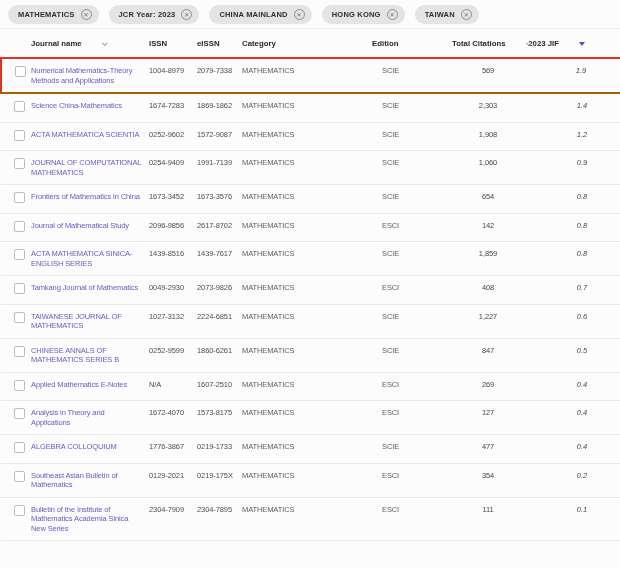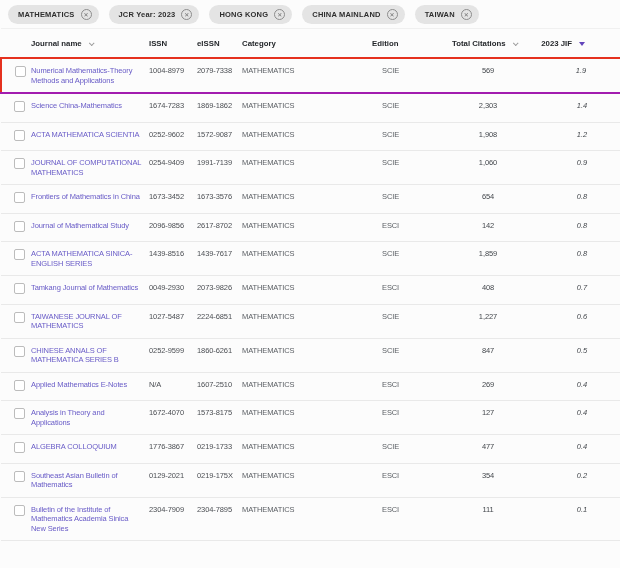--- a/index.html
+++ b/index.html
@@ -33,21 +33,21 @@
   col.c-eissn{ width:45px; }
   col.c-cat  { width:130px; }
   col.c-ed   { width:80px; }
   col.c-cit  { width:76px; }
   col.c-jif  { width:95px; }
   thead th {
     font-size:7.8px; font-weight:bold; color:#1f2226; text-align:left;
     padding:10px 2px 9px; border-top:1px solid #f0f0f0;
     border-bottom:1px solid #e6e6e6; vertical-align:middle; white-space:nowrap;
   }
-  thead th .th-inner { display:inline-flex; align-items:center; gap:7px; }
+  thead th .th-inner { display:inline-flex; align-items:center; gap:20px; }
   th.h-cit { text-align:left; }
   th.h-jif { text-align:right; padding-right:36px; }
   th.h-jif .th-inner { justify-content:flex-end; }
   .chev {
     width:4px; height:4px; border-right:1px solid #9a9a9a; border-bottom:1px solid #9a9a9a;
     transform:rotate(45deg) translateY(-1px); display:inline-block;
   }
   .tri-down {
     width:0; height:0; display:inline-block;
     border-left:3.5px solid transparent; border-right:3.5px solid transparent;
@@ -62,21 +62,21 @@
   .checkbox {
     width:11px; height:11px; border:1px solid #bcbcbc; border-radius:2px;
     background:#fff; display:inline-block; cursor:pointer;
   }
   .journal-link { color:#685bc7; text-decoration:none; cursor:pointer; }
   td.col-issn, td.col-eissn { color:#4c4f54; }
   td.col-cat, td.col-ed { color:#5a5e63; }
   td.col-ed { padding-left:12px; }
   td.col-cit { text-align:center; color:#43474c; }
   td.col-jif { text-align:right; padding-right:34px; color:#43474c;font-style:italic; }
-  tr.highlighted td { border-top:2px solid #e5311f; border-bottom:2px solid #a21caf;margin-left:40px; }
+  tr.highlighted td { border-top:2px solid #e5311f; border-bottom:2px solid #a16207;margin-left:40px; }
   tr.highlighted td:first-child { border-left:2px solid #e5311f; }
   tr.highlighted td:last-child { border-right:2px solid #e5311f; }
 </style>
 </head>
 <body>
 
 <div class="page">
 
   <div class="chips-bar">
       <div class="chip">
@@ -85,27 +85,27 @@
           <span class="x-glyph">✕</span>
         </span>
   </div>
       <div class="chip">
     <span class="chip-label">JCR Year: 2023</span>
     <span class="chip-x">
           <span class="x-glyph">✕</span>
         </span>
   </div>
       <div class="chip">
+    <span class="chip-label">CHINA MAINLAND</span>
+    <span class="chip-x">
+          <span class="x-glyph">✕</span>
+        </span>
+  </div>
+      <div class="chip">
     <span class="chip-label">HONG KONG</span>
-    <span class="chip-x">
-          <span class="x-glyph">✕</span>
-        </span>
-  </div>
-      <div class="chip">
-    <span class="chip-label">CHINA MAINLAND</span>
     <span class="chip-x">
           <span class="x-glyph">✕</span>
         </span>
   </div>
       <div class="chip">
     <span class="chip-label">TAIWAN</span>
     <span class="chip-x">
           <span class="x-glyph">✕</span>
         </span>
   </div>
@@ -227,30 +227,30 @@
     <td class="col-issn">0049-2930</td>
     <td class="col-eissn">2073-9826</td>
     <td class="col-cat">MATHEMATICS</td>
     <td class="col-ed">ESCI</td>
     <td class="col-cit">408</td>
     <td class="col-jif">0.7</td>
   </tr>
           <tr>
     <td class="col-cb"><span class="checkbox"></span></td>
     <td class="col-name"><a class="journal-link">TAIWANESE JOURNAL OF MATHEMATICS</a></td>
-    <td class="col-issn">1027-5487</td>
+    <td class="col-issn">1027-3132</td>
     <td class="col-eissn">2224-6851</td>
     <td class="col-cat">MATHEMATICS</td>
     <td class="col-ed">SCIE</td>
     <td class="col-cit">1,227</td>
     <td class="col-jif">0.6</td>
   </tr>
           <tr>
     <td class="col-cb"><span class="checkbox"></span></td>
-    <td class="col-name"><a class="journal-link">CHINESE ANNALS OF MATHEMATICA SERIES B</a></td>
+    <td class="col-name"><a class="journal-link">CHINESE ANNALS OF MATHEMATICS SERIES B</a></td>
     <td class="col-issn">0252-9599</td>
     <td class="col-eissn">1860-6261</td>
     <td class="col-cat">MATHEMATICS</td>
     <td class="col-ed">SCIE</td>
     <td class="col-cit">847</td>
     <td class="col-jif">0.5</td>
   </tr>
           <tr>
     <td class="col-cb"><span class="checkbox"></span></td>
     <td class="col-name"><a class="journal-link">Applied Mathematics E-Notes</a></td>

